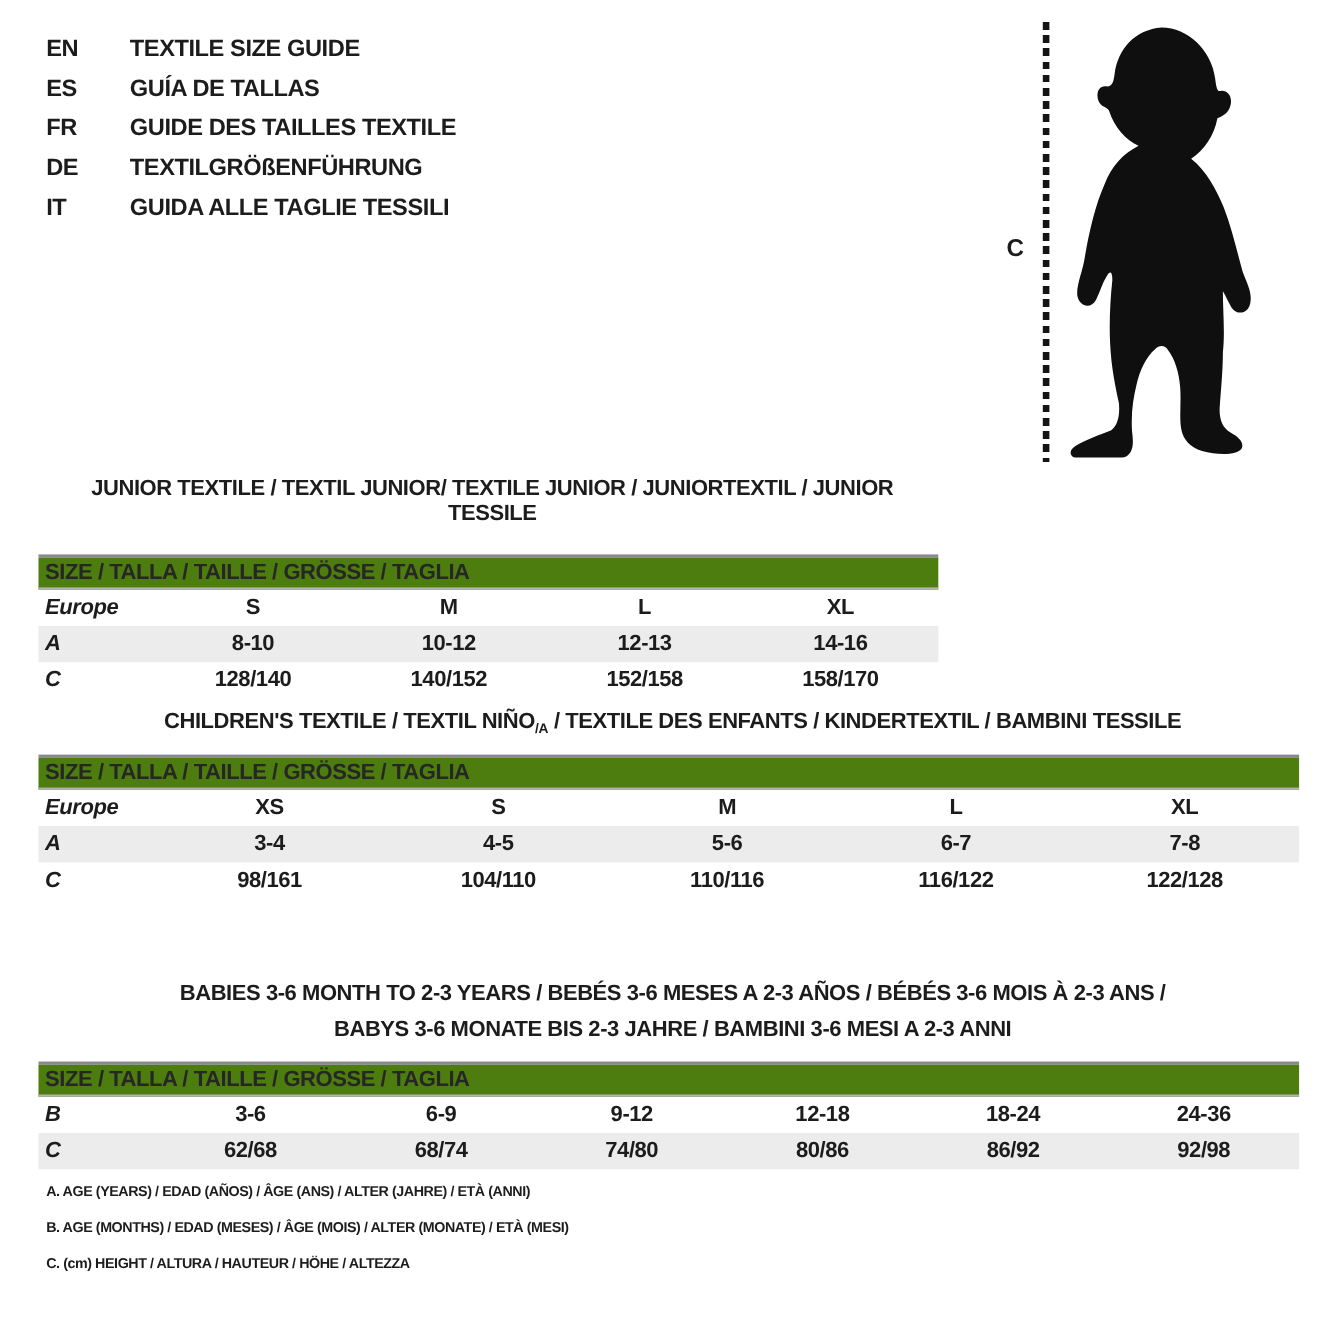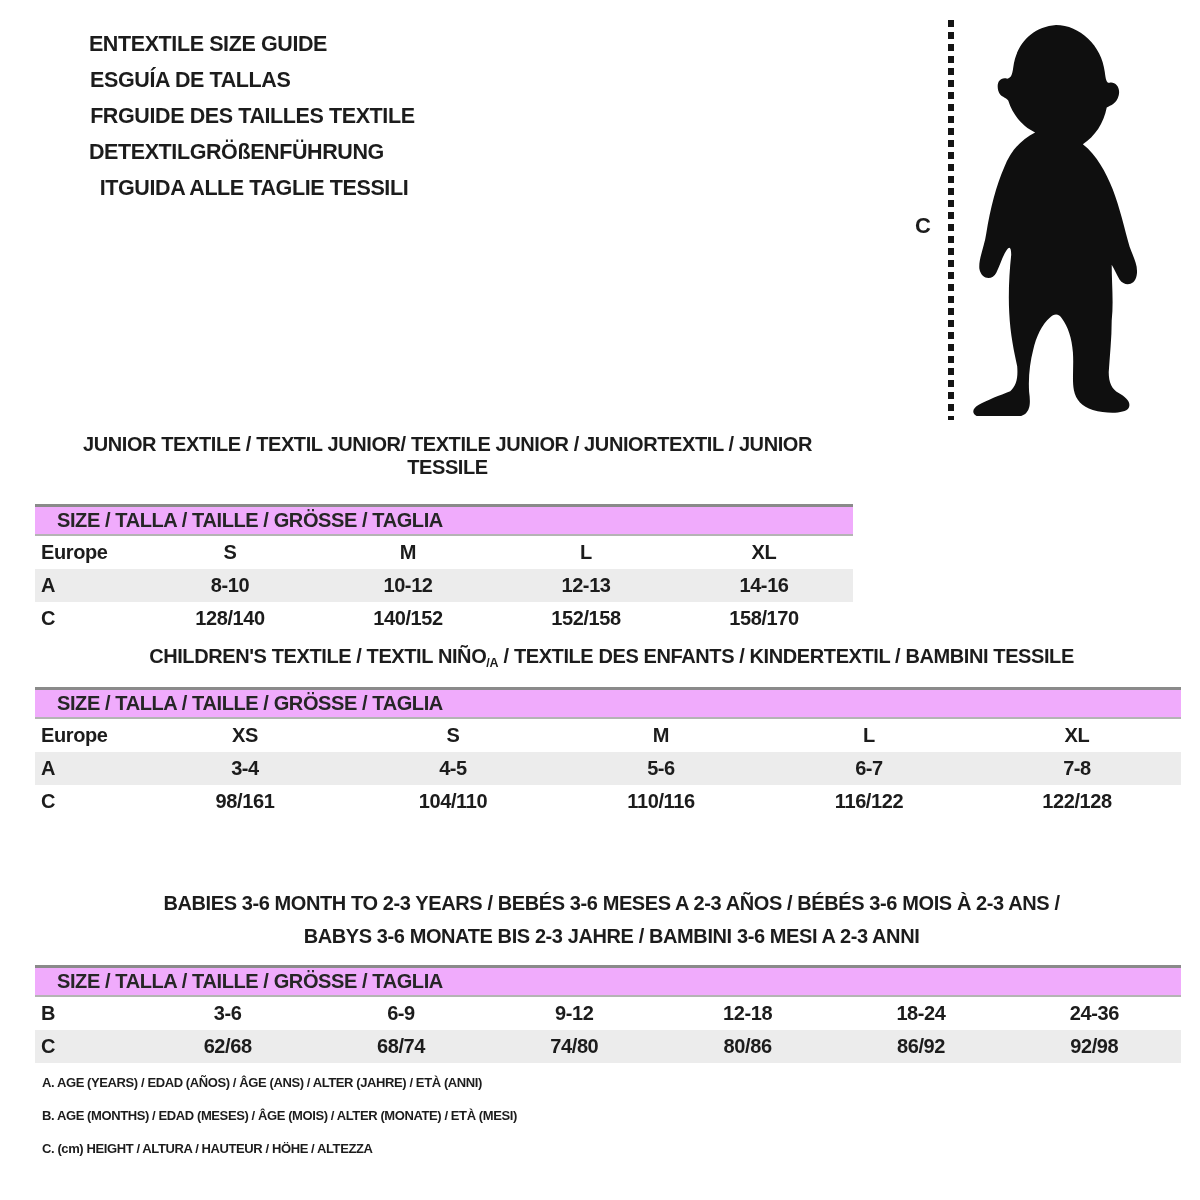--- a/index.html
+++ b/index.html
@@ -3,44 +3,44 @@
 <meta charset="utf-8">
 <style>
   html,body{margin:0;padding:0;background:#ffffff;}
   .page{
     position:relative;width:1200px;height:1200px;background:#ffffff;overflow:hidden;
     font-family:"Liberation Sans","DejaVu Sans",sans-serif;
     font-weight:700;color:#1c1c1c;font-stretch:condensed;letter-spacing:-0.4px;
   }
   
   .langs{position:absolute;left:42px;top:26px;}
-  .lang-row{display:flex;font-size:21.5px;line-height:36px;text-align:right;}
+  .lang-row{display:flex;font-size:21.5px;line-height:36px;}
   .lang-code{width:76px;}
   
   .figure{position:absolute;left:905px;top:12px;width:252px;height:410px;}
   .c-label{position:absolute;left:10px;top:201px;font-size:22px;}
   .dash{position:absolute;left:43px;top:8px;width:6px;height:400px;
         background:repeating-linear-gradient(180deg,#141414 0 7px,transparent 7px 12px);}
   .baby{position:absolute;left:58px;top:6px;width:182px;height:398px;}
   
   .sec{position:absolute;left:35px;}
   .sec1{top:433px;width:818px;}
   .sec2{top:645px;width:1146px;}
   .sec3{top:887px;width:1146px;}
   .sec-title{margin:0;padding-left:7px;font-size:20px;line-height:23px;text-align:center;}
   .sec1 .sec-title{margin-bottom:25px;}
   .sec2 .sec-title{margin-bottom:12px;}
   .sec3 .sec-title{line-height:33px;margin-bottom:12px;}
   .sub{font-size:12.5px;vertical-align:-4px;letter-spacing:-0.2px;}
   .table{border-top:3px solid #8a8a8a;}
-  .t-head{background:#f0abfc;border-bottom:2px solid #b4b4b4;
-          font-size:20px;line-height:27px;padding-left:22px;color:#262626;}
+  .t-head{background:#4d7c0f;border-bottom:2px solid #b4b4b4;
+          font-size:20px;line-height:27px;padding-left:6px;color:#262626;}
   .t-row{display:flex;font-size:20px;line-height:33px;}
   .t-row:nth-child(even){background:#ececec;}
-  .t-label{width:100px;padding-left:6px;}
+  .t-label{width:100px;padding-left:6px;font-style:italic;}
   .t-cell{flex:1;text-align:center;}
   
   .legend{position:absolute;left:42px;top:1066px;font-size:13px;line-height:33px;}
 </style>
 </head>
 <body>
 
 <div class="page">
 
   <section class="langs">

